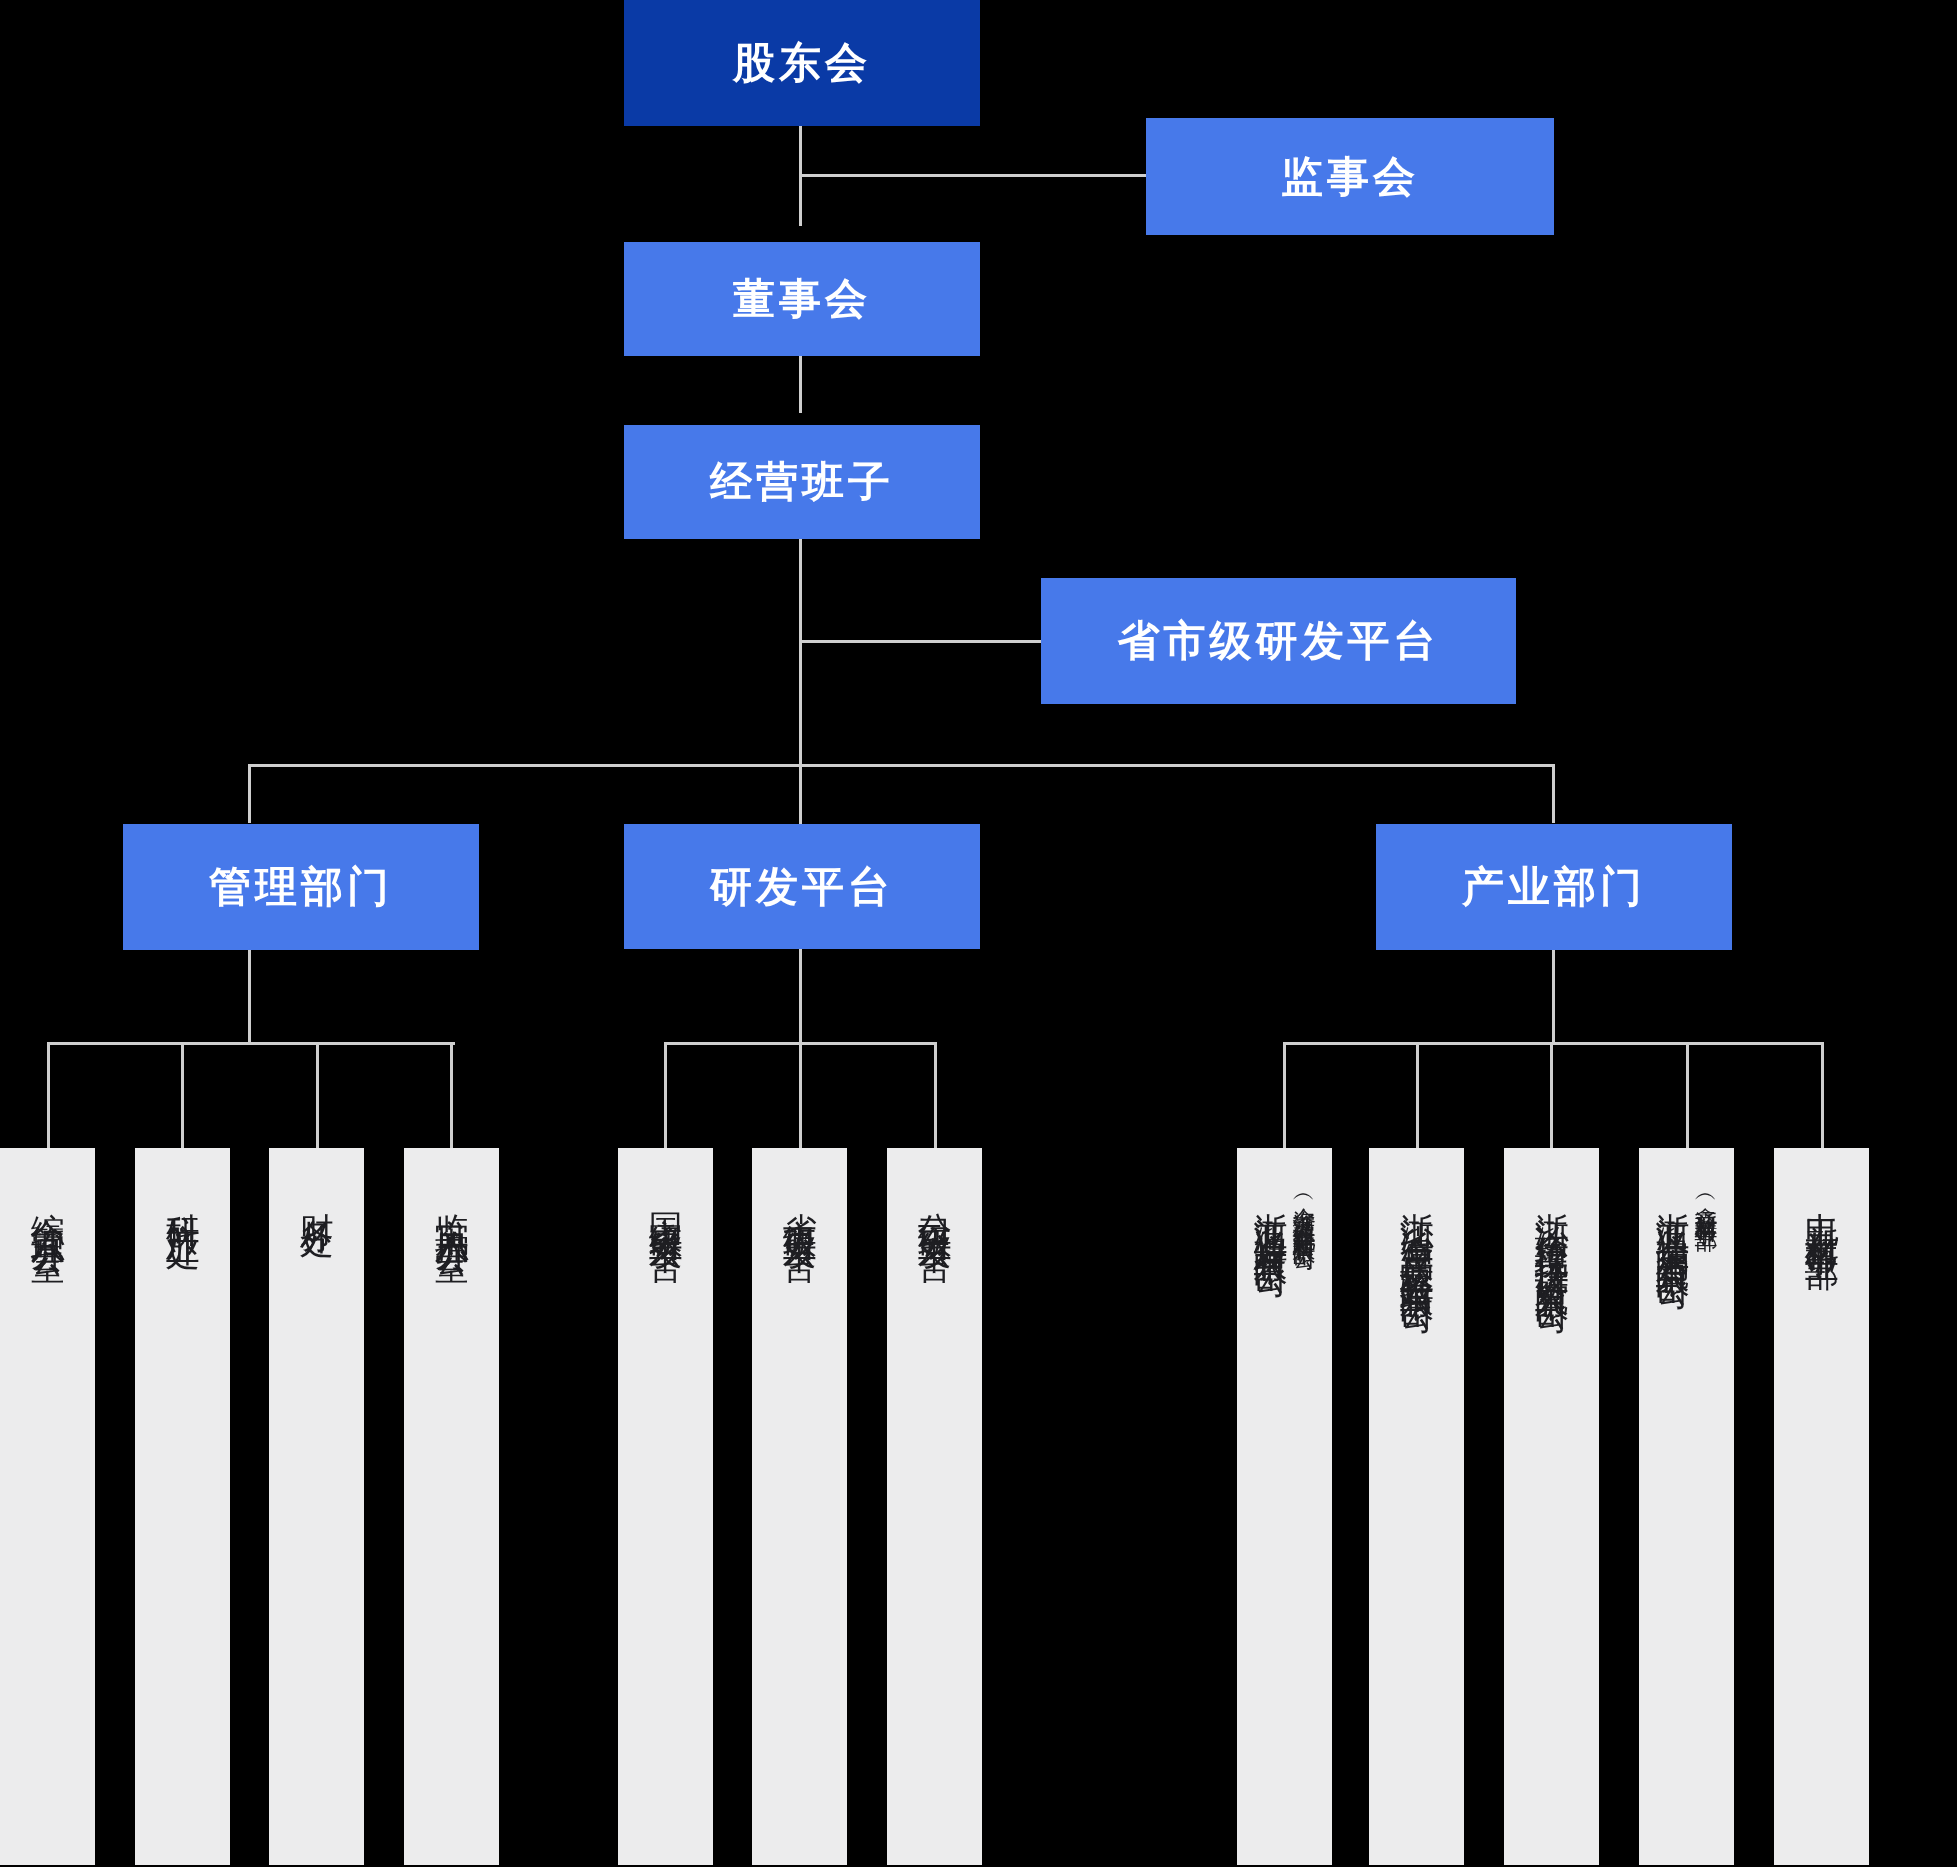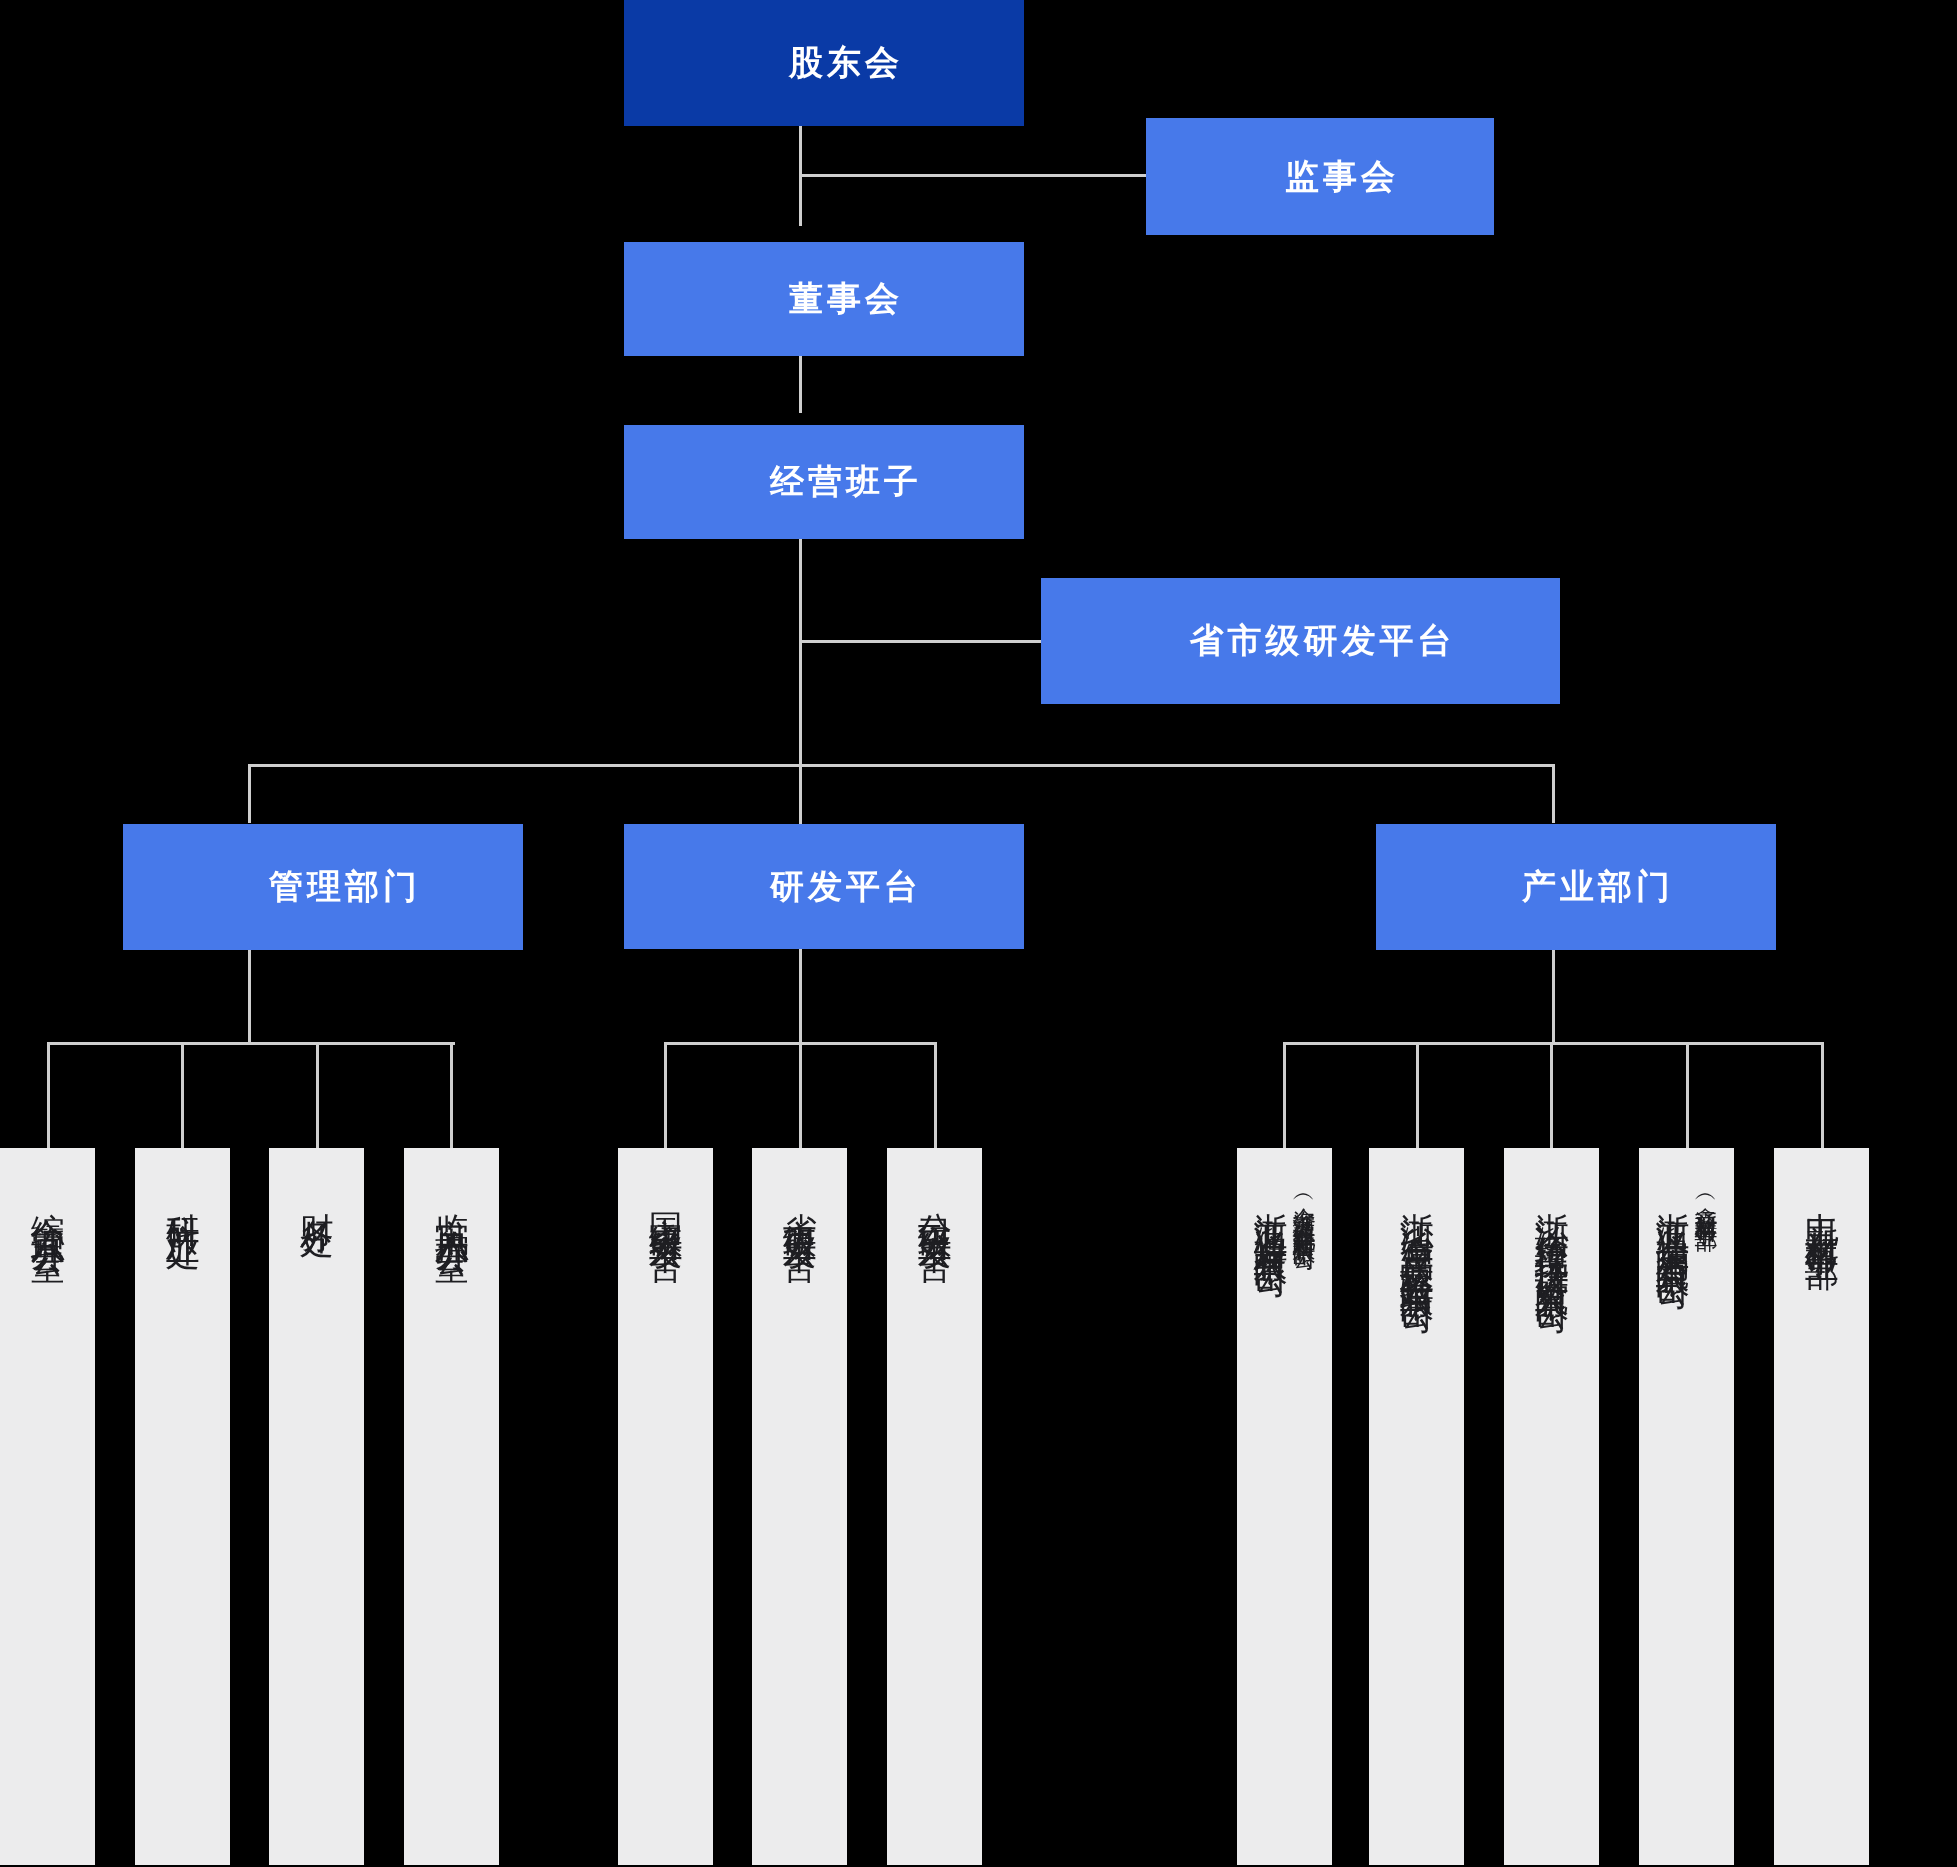--- a/index.html
+++ b/index.html
@@ -17,26 +17,25 @@
     background: #CFCFCF;
   }
   
   .node {
     position: absolute;
     display: flex;
     align-items: center;
     justify-content: center;
     color: #FFFFFF;
     font-weight: 700;
-    font-size: 34px;
+    font-size: 42px;
     letter-spacing: 4px;
     background: #4779EA;
     text-align: left;
     white-space: nowrap;
-    padding-left: 44px;
   }
   .node.dark { background: #0A3AA6; }
   
   .child {
     position: absolute;
     top: 1148px;
     height: 717px;
     width: 95px;
     background: #ECECED;
     box-sizing: border-box;
@@ -96,21 +95,21 @@
   <div class="line" style="left:1552px; top:949px; width:3px; height:94px;"></div>
   <div class="line" style="left:1283px; top:1042px; width:541px; height:3px;"></div>
   <div class="line" style="left:1283px; top:1042px; width:3px; height:107px;"></div>
   <div class="line" style="left:1416px; top:1042px; width:3px; height:107px;"></div>
   <div class="line" style="left:1550px; top:1042px; width:3px; height:107px;"></div>
   <div class="line" style="left:1686px; top:1042px; width:3px; height:107px;"></div>
   <div class="line" style="left:1821px; top:1042px; width:3px; height:107px;"></div>
 
   <div class="node dark" style="left:624px; top:0px; width:356px; height:126px;">股东会</div>
 
-  <div class="node" style="left:1146px; top:118px; width:304px; height:117px;">监事会</div>
+  <div class="node" style="left:1146px; top:118px; width:408px; height:117px;">监事会</div>
 
   <div class="node" style="left:624px; top:242px; width:356px; height:114px;">董事会</div>
 
   <div class="node" style="left:624px; top:425px; width:356px; height:114px;">经营班子</div>
 
   <div class="node" style="left:1041px; top:578px; width:475px; height:126px;">省市级研发平台</div>
 
   <div class="node" style="left:106px; top:824px; width:356px; height:126px;margin-left:17px;">管理部门</div>
 
   <div class="node" style="left:624px; top:824px; width:356px; height:125px;">研发平台</div>

